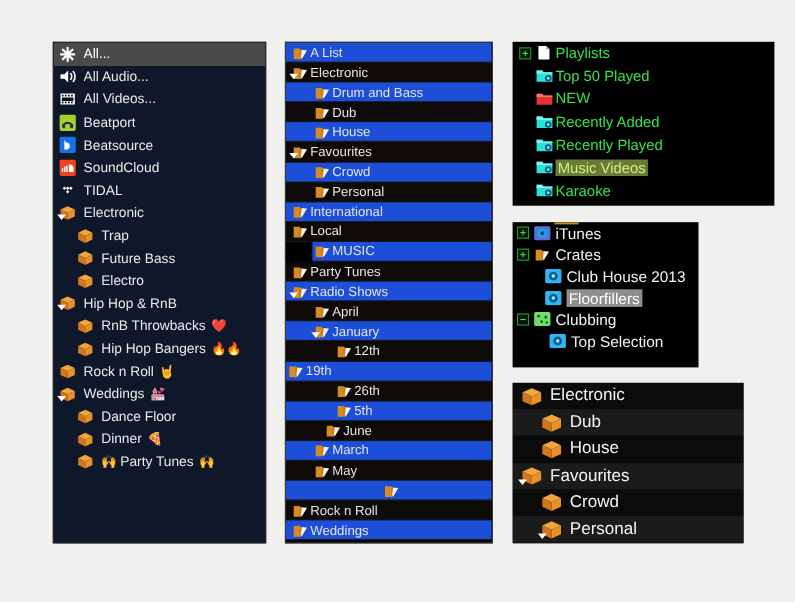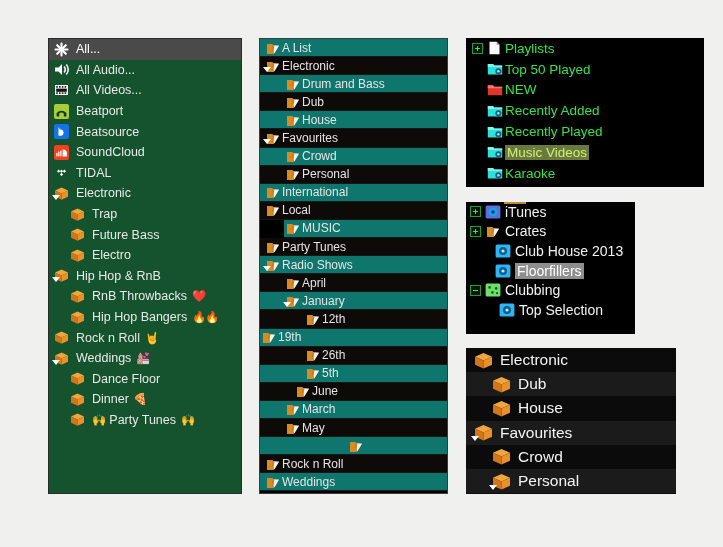--- a/index.html
+++ b/index.html
@@ -9,21 +9,21 @@
     font-family: "Liberation Sans", sans-serif;
     overflow: hidden;
   }
   .stage { position: relative; width: 723px; height: 547px; }
 
   .panel { position: absolute; background: #0b0b0b; overflow: hidden; }
 
   
   #panel-sources {
     left: 48px; top: 38px; width: 194px; height: 456px;
-    background: #14532d;
+    background: #0f172a;
     border: 1px solid #2a2a2a;
   }
   #panel-sources .row {
     display: flex; align-items: center;
     height: 20.6px; padding-left: 4px;
     color: #e9e9e9; font-size: 12.5px;
     white-space: nowrap;
   }
   #panel-sources .row.selected {
     background: #4a4a4a; color: #ffffff;
@@ -46,21 +46,21 @@
   #panel-crates .accent {
     position: absolute; left: 17px; top: 0; width: 38px; height: 2px;
     background: #7a3fd0;
   }
   #panel-crates .row {
     display: flex; align-items: center;
     height: 18.1px; color: #e4e4e4; font-size: 12px;
     white-space: nowrap; position: relative;
     border-bottom: 1px solid #171717;
   }
-  #panel-crates .row.odd { background: #0f766e; }
+  #panel-crates .row.odd { background: #1d4ed8; }
   #panel-crates .row.even { background: #0e0a07; }
   #panel-crates .fld { width: 18px; flex: 0 0 18px; position: relative;
     display: flex; align-items: center; justify-content: center; }
 
   
   #panel-playlists {
     left: 466px; top: 38px; width: 238px; height: 149px;
     background: #000000;
   }
   #panel-playlists .row {

